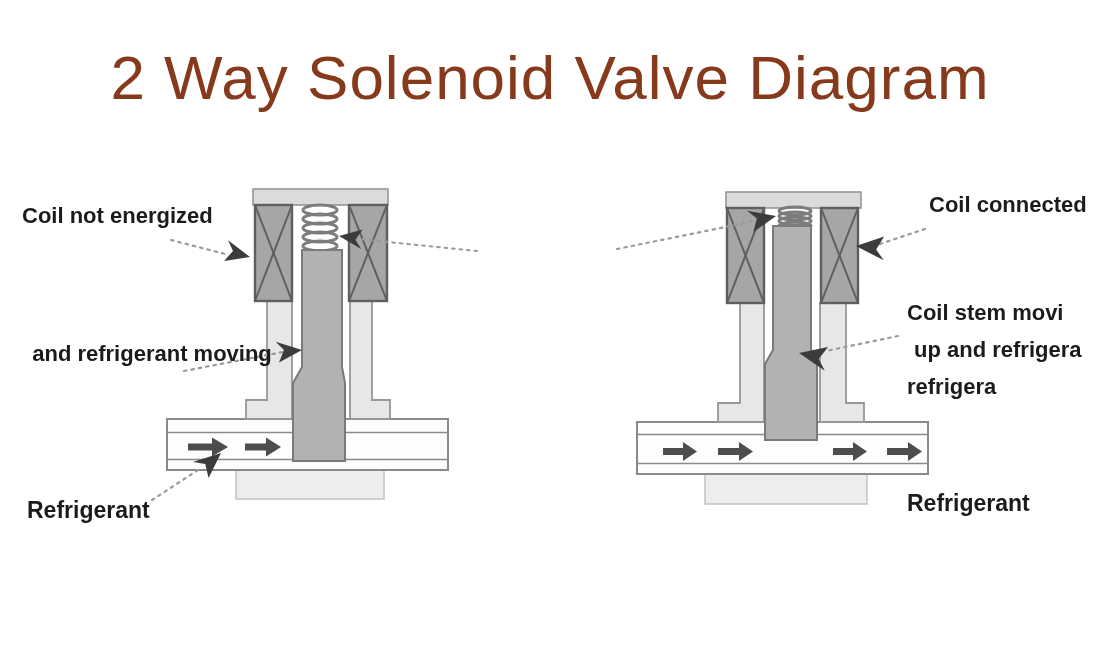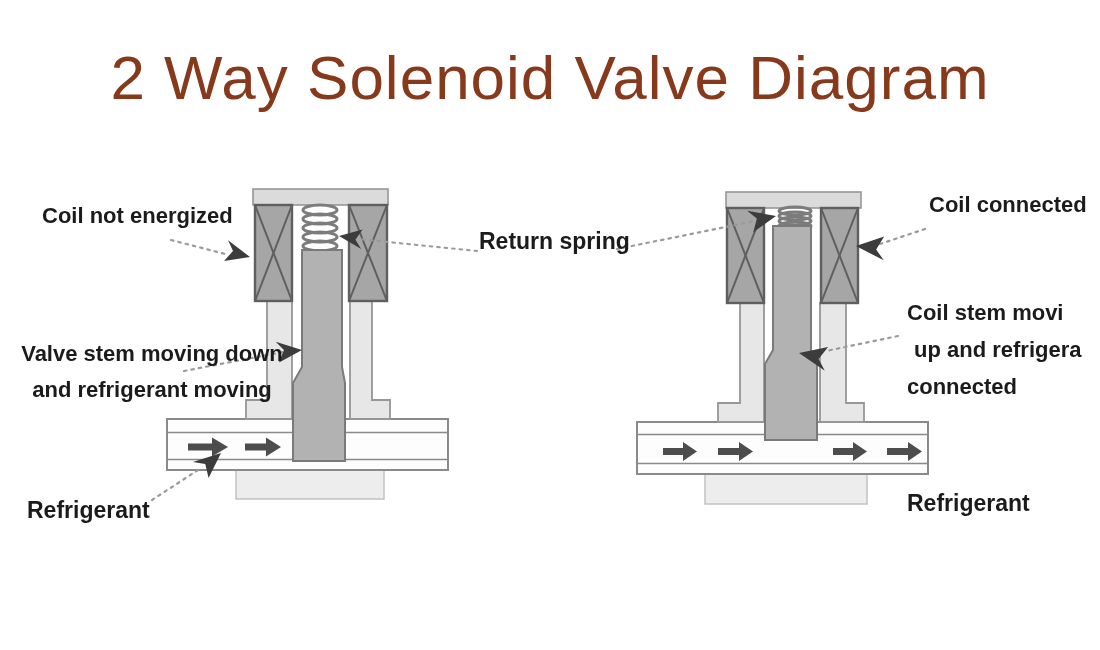--- a/index.html
+++ b/index.html
@@ -12,21 +12,21 @@
   .title {
     position:absolute; top:42px; left:0; width:100%;
     text-align:center; font-size:62px; font-weight:400;
     letter-spacing:1px; color:var(--title-color,#87391c);
     white-space:nowrap;
   }
   .lbl {
     position:absolute; font-weight:bold; font-size:22px;
     color:var(--label-color,#1b1b1b); white-space:nowrap;
   }
-  .lbl-coil-left   { left:42px;  top:203px; }
+  .lbl-coil-left   { left:22px;  top:203px; }
   .lbl-stem-down   { left:21px;  top:336px; width:262px; text-align:center; line-height:36px; }
   .lbl-refr-left   { left:27px;  top:497px; font-size:23px; }
   .lbl-return      { left:479px; top:228px; font-size:23px; }
   .lbl-coil-right  { left:929px; top:192px; }
   .lbl-stem-up     { left:907px; top:294px; line-height:37px; }
   .lbl-stem-up .indent { padding-left:7px; }
   .lbl-refr-right  { left:907px; top:490px; font-size:23px; }
 
   svg.diagram { position:absolute; left:0; top:0; }
 
@@ -136,31 +136,29 @@
       <polygon class="blob" points="0,0 -17,-7 -12,-1 -16,7" transform="translate(339,236) rotate(188) scale(1.4)"></polygon>
       <polygon class="blob" points="0,0 -17,-7 -12,-1 -16,7" transform="translate(776,216) rotate(-12) scale(1.6)"></polygon>
       <polygon class="blob" points="0,0 -17,-7 -12,-1 -16,7" transform="translate(856,246) rotate(185) scale(1.7)"></polygon>
       <polygon class="blob" points="0,0 -17,-7 -12,-1 -16,7" transform="translate(799,353) rotate(192) scale(1.7)"></polygon>
     </g>
   </svg>
 
   <div class="lbl lbl-coil-left">Coil not energized</div>
 
   <div class="lbl lbl-stem-down">
-    <div>Valve stem moving down</div>
     <div>and refrigerant moving</div>
   </div>
 
   <div class="lbl lbl-refr-left">Refrigerant</div>
 
-  <div class="lbl lbl-return">Return spring</div>
 
   <div class="lbl lbl-coil-right">Coil connected</div>
 
   <div class="lbl lbl-stem-up">
     <div>Coil stem movi</div>
     <div class="indent">up and refrigera</div>
-    <div>connected</div>
+    <div>refrigera</div>
   </div>
 
   <div class="lbl lbl-refr-right">Refrigerant</div>
 
 </div>
 
 </body></html>

